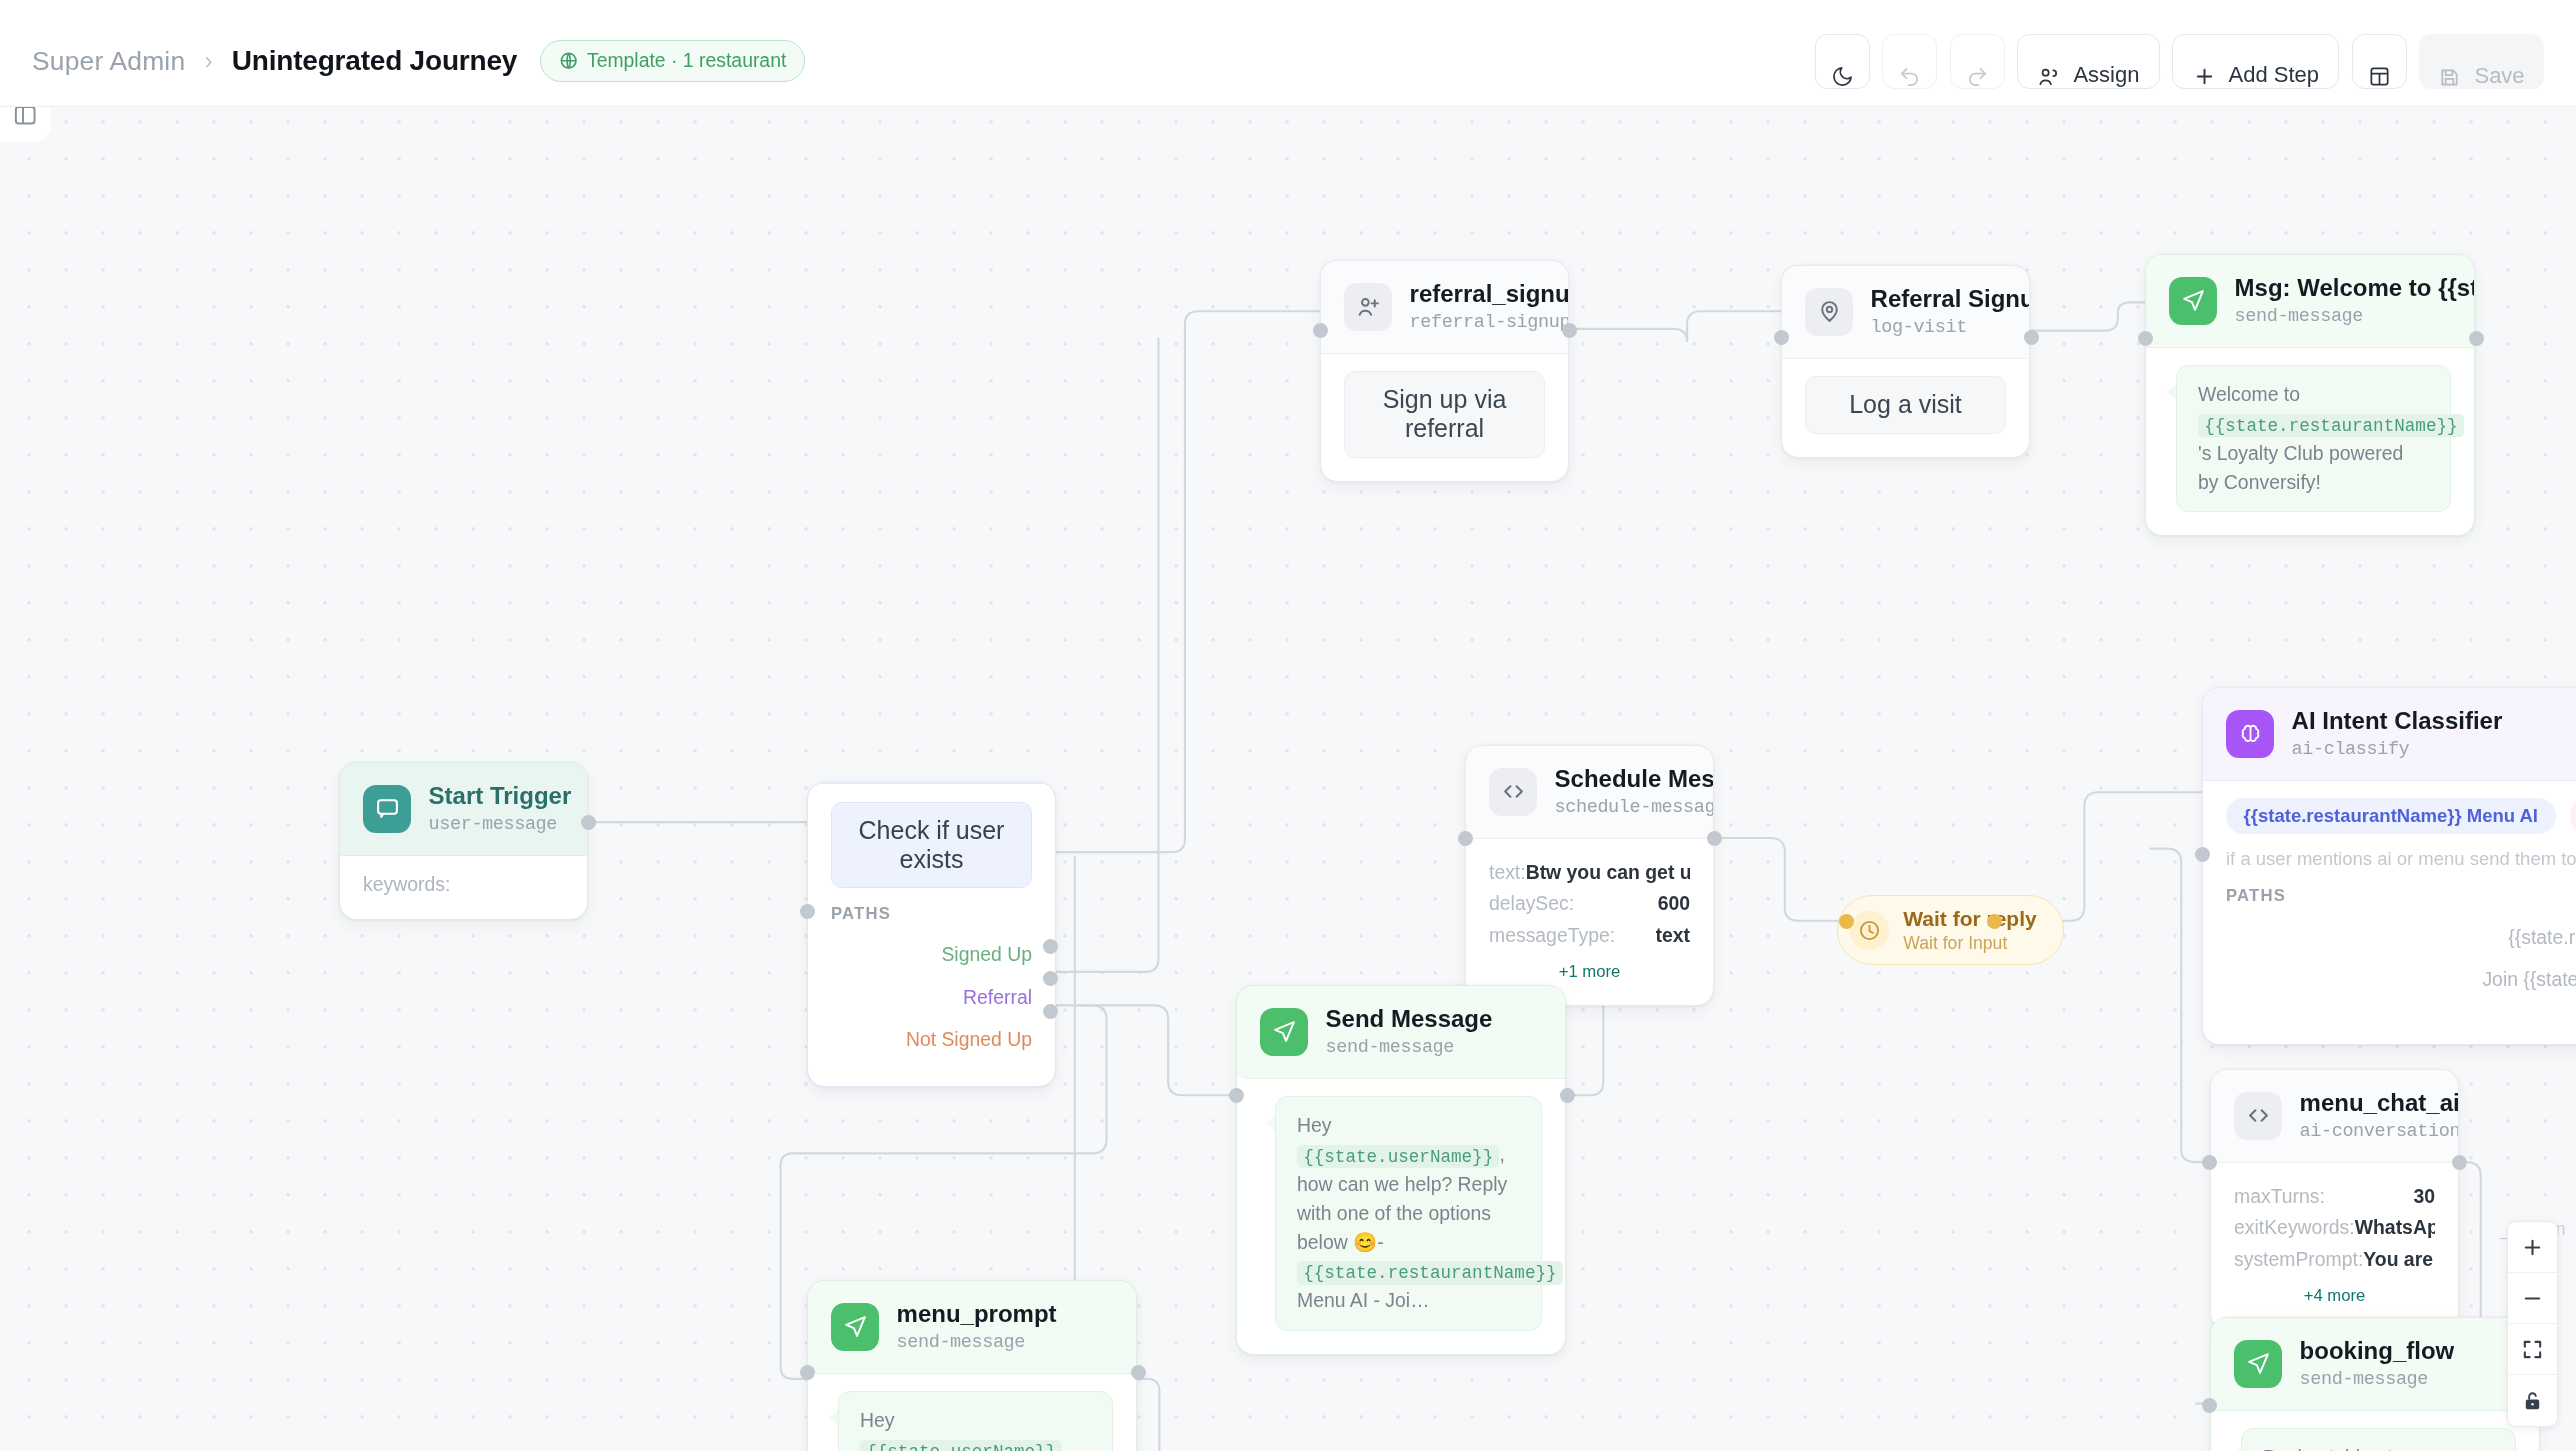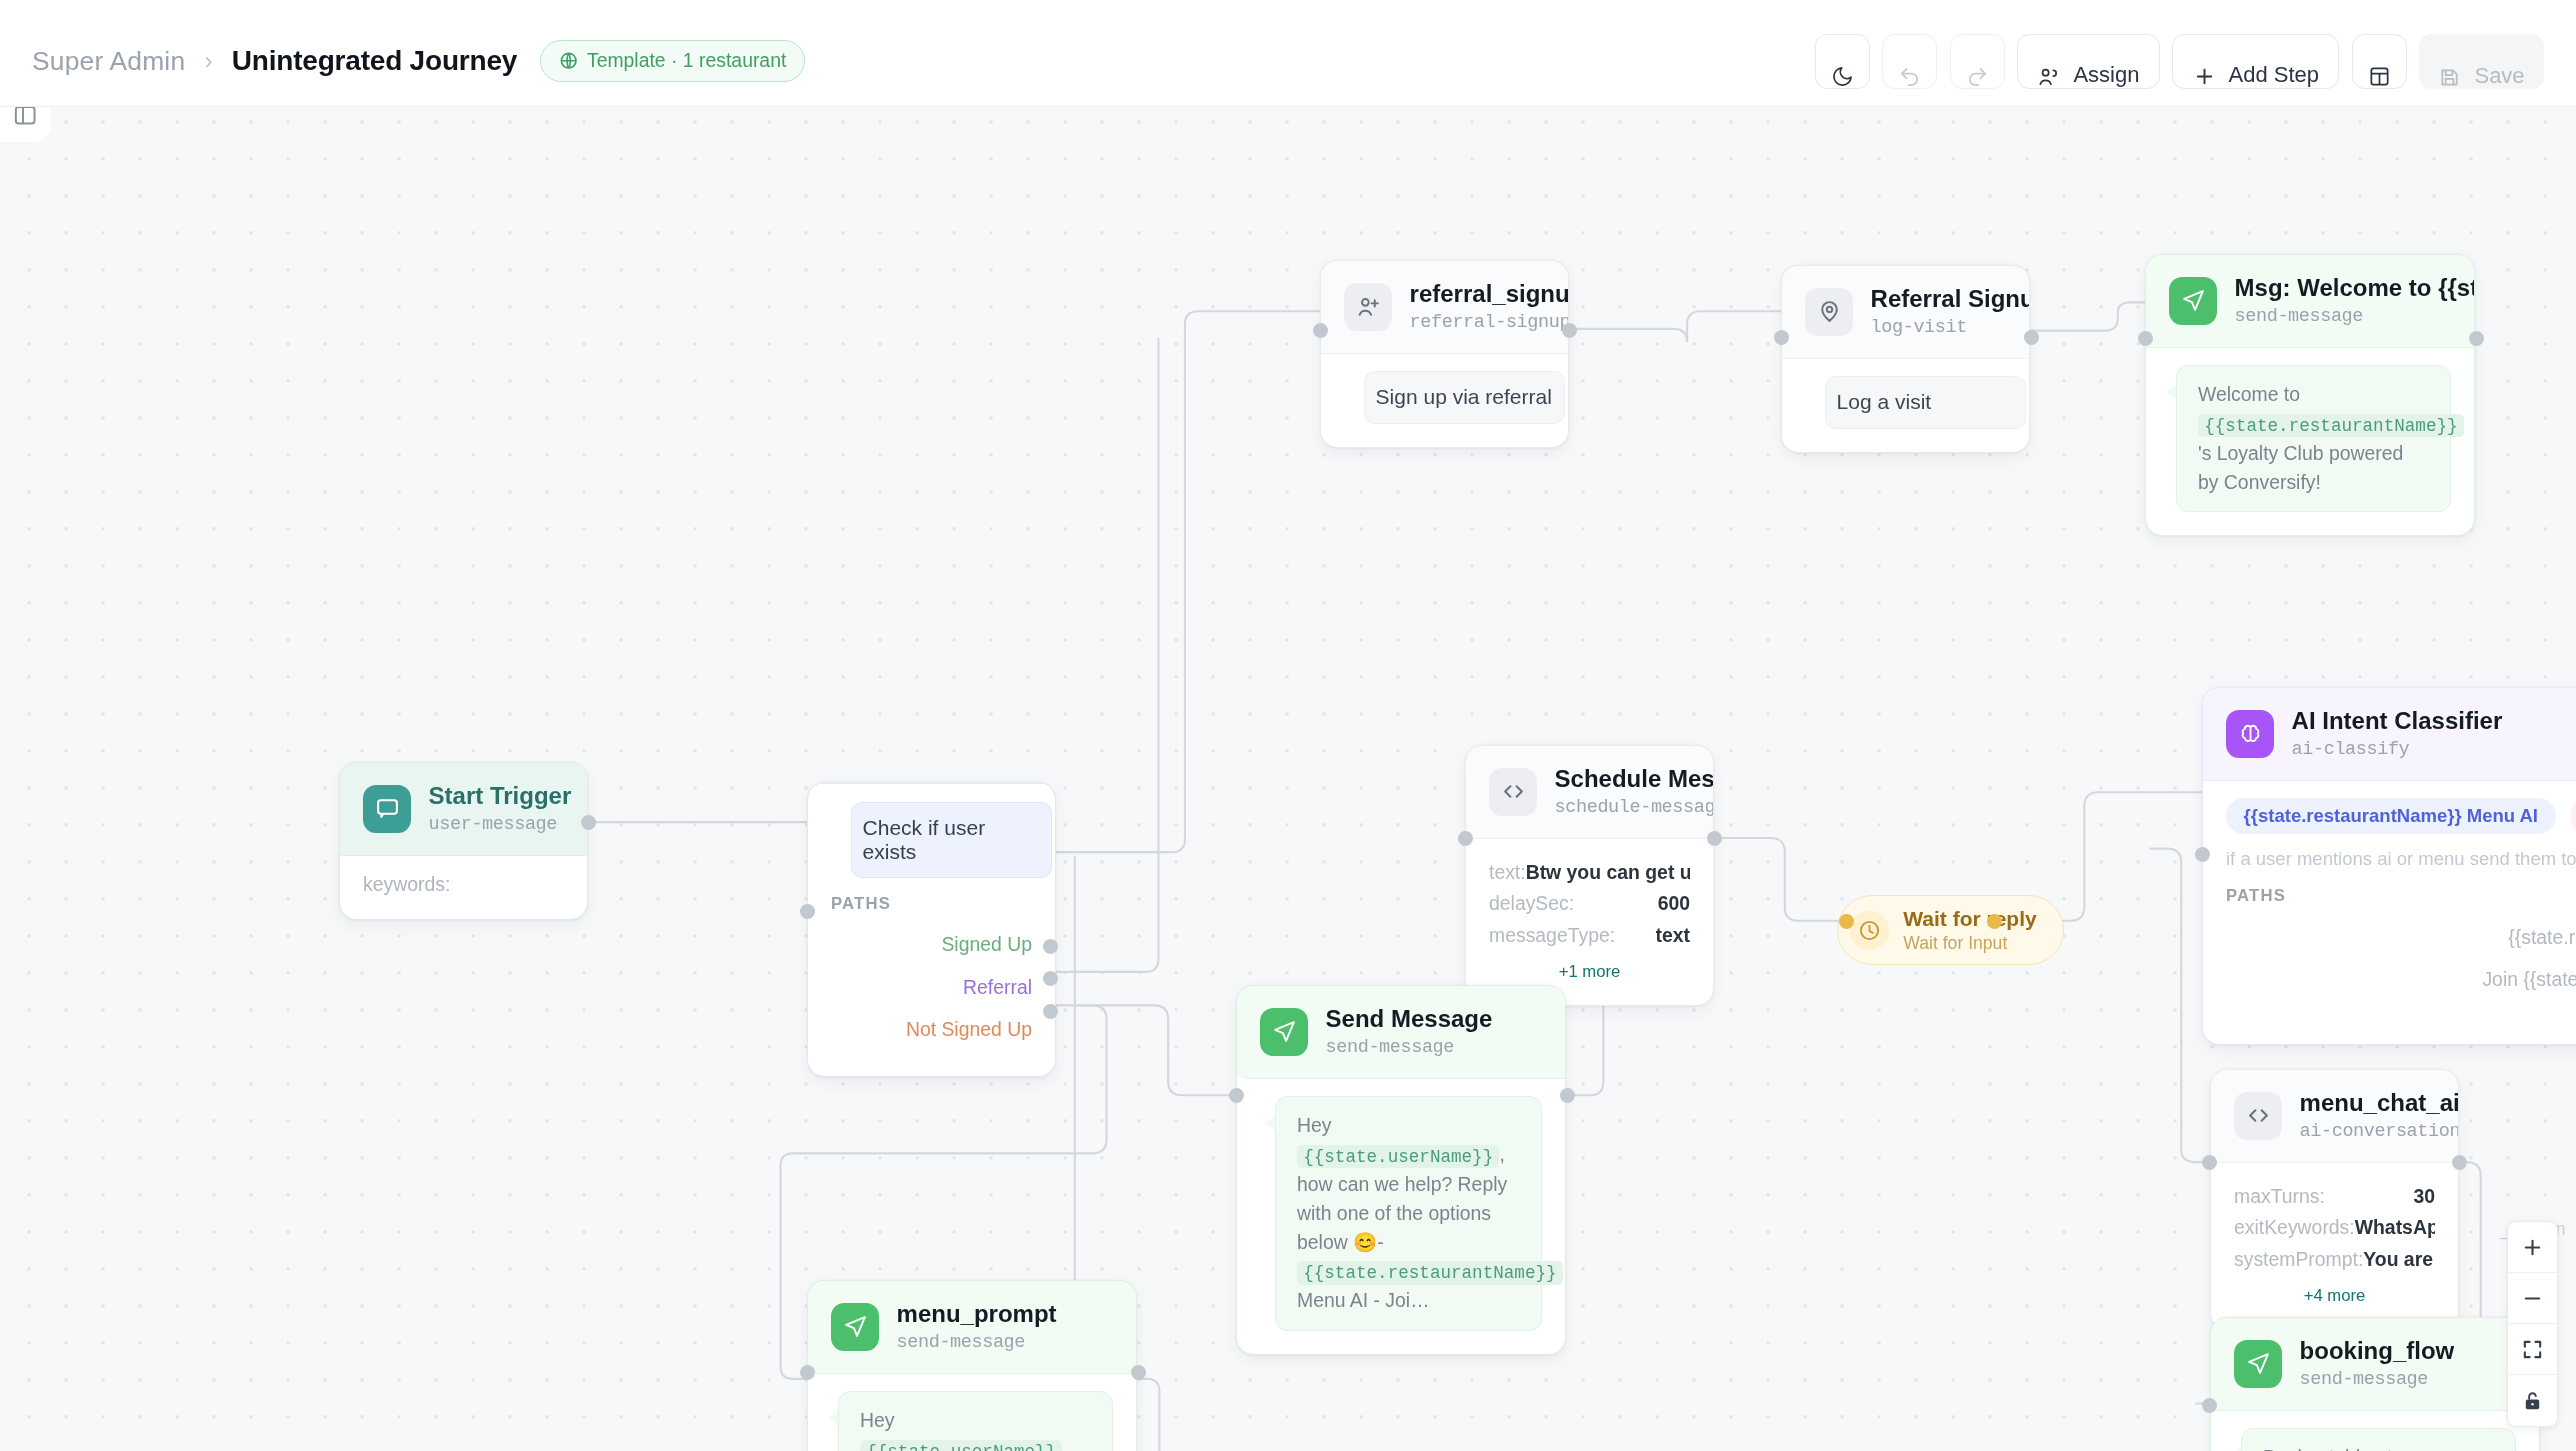--- a/index.html
+++ b/index.html
@@ -67,22 +67,22 @@
     display: flex; align-items: center; justify-content: center;
   }
   .n-ico svg { display: block; }
   .n-title { font-size: 24px; font-weight: 700; color: #151b23; line-height: 1.18;
              white-space: nowrap; overflow: hidden; }
   .n-sub { font-size: 18.5px; color: #9aa2ab; font-family: "Liberation Mono", monospace;
            letter-spacing: -0.4px; margin-top: 3.5px; white-space: nowrap; }
   .n-body { padding: 17.6px 23px 23px; border-top: 0.9px solid #eef0f3; }
 
   .pill-btn {
-    display: block; width: 100%; text-align: left; border-radius: 10.6px;
-    padding: 13.2px 10.6px; font-size: 21px; color: #3c4651; font-weight: 500; margin-left: 20px;
+    display: block; width: 100%; text-align: center; border-radius: 10.6px;
+    padding: 13.2px 10.6px; font-size: 25px; color: #3c4651; font-weight: 500;
   }
   .pill-gray { background: #f6f7f9; border: 0.9px solid #eceef1; }
   .pill-blue { background: #eef2ff; border: 0.9px solid #dde4fb; color: #37414e; }
 
   .paths-label { font-size: 16.7px; letter-spacing: 1.2px; color: #9aa2ab; font-weight: 600; margin-top: 16px; }
   .path-row { text-align: right; font-size: 19.4px; margin-top: 19.4px; }
 
   
   .bubble {
     position: relative; background: #f1faf3; border: 0.9px solid #e0f2e6;

